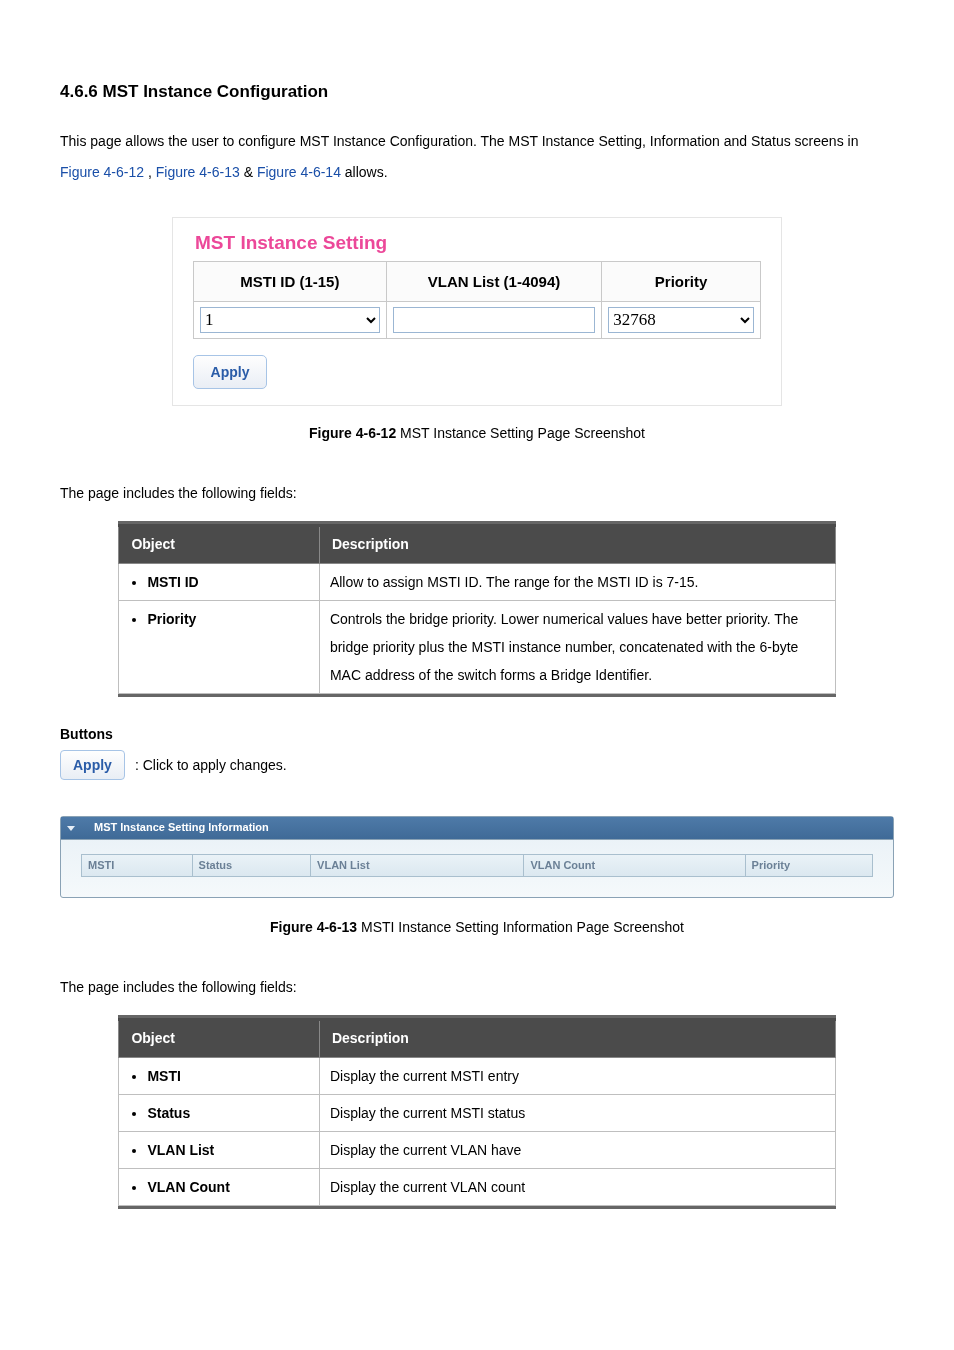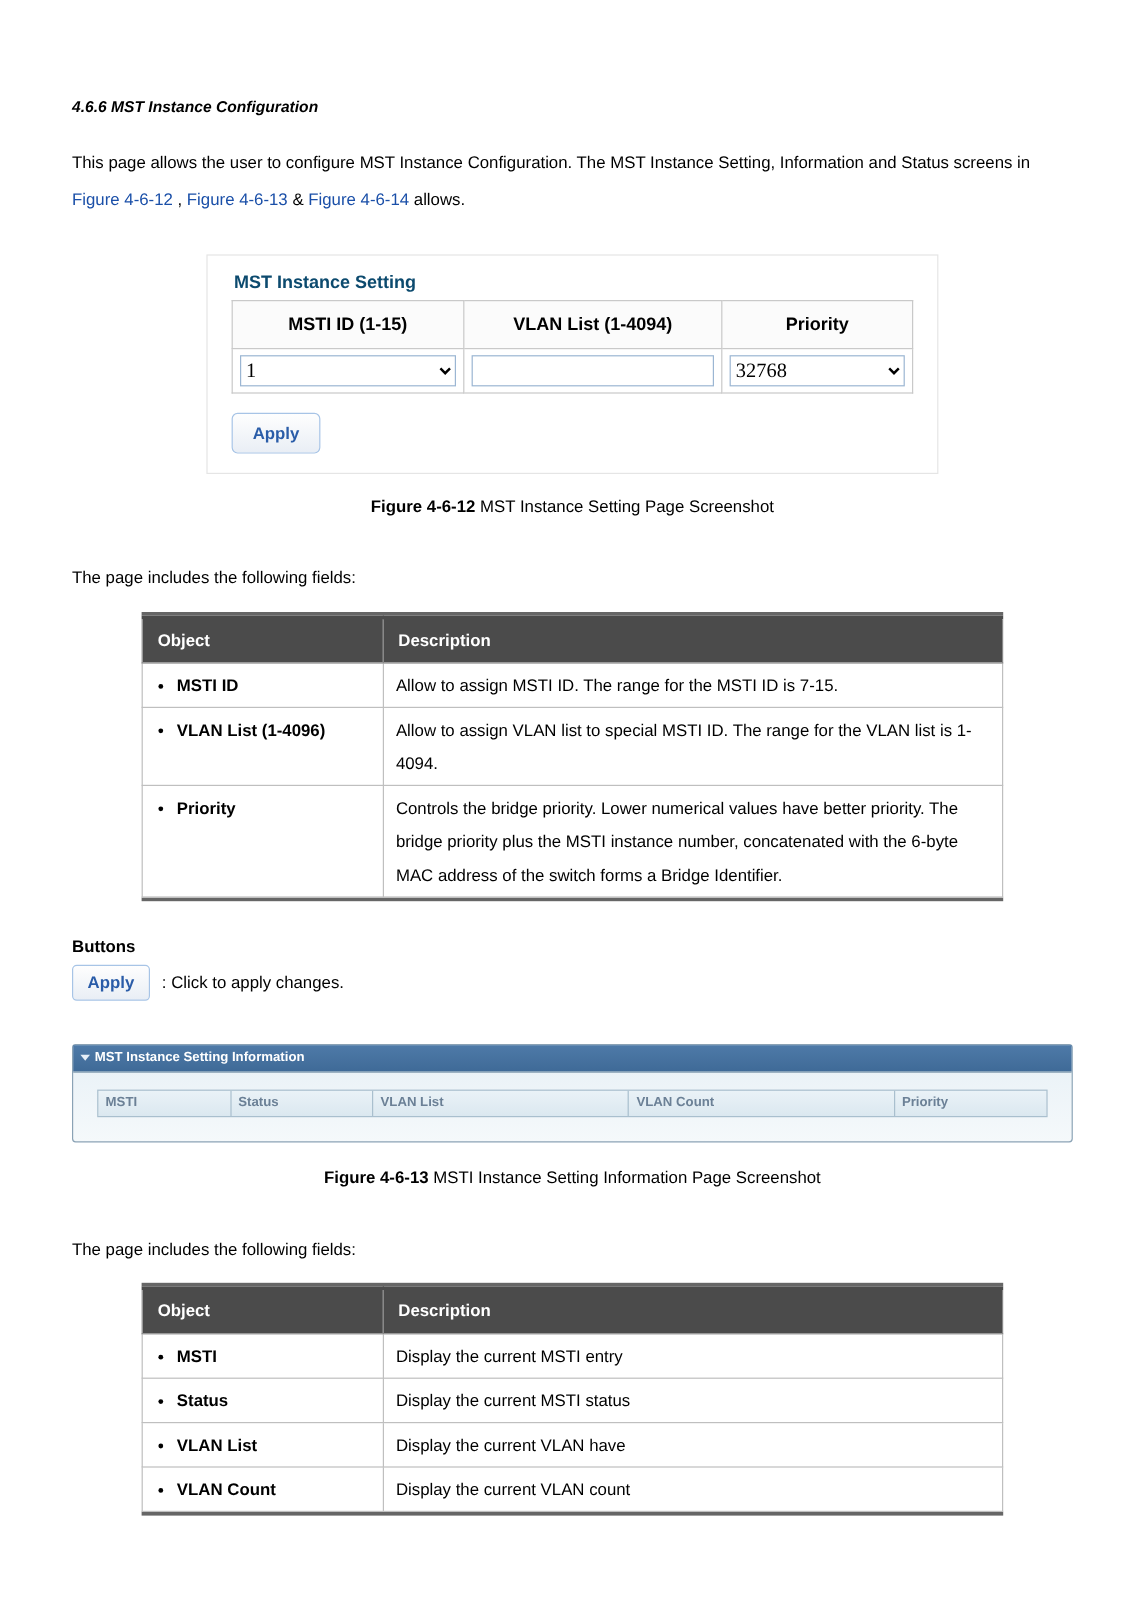--- a/index.html
+++ b/index.html
@@ -7,23 +7,22 @@
     margin: 0;
     font-family: Arial, Helvetica, sans-serif;
     background: #fff;
     color: #000;
     padding: 80px 60px 40px 60px;
     line-height: 1.4;
   }
 
   .section-heading {
     font-weight: bold;
-    font-size: 13px;
+    font-size: 17px;
     margin-bottom: 22px;
-    font-style: italic;
   }
   .body-text {
     font-size: 14px;
     margin-bottom: 30px;
     line-height: 2.2;
   }
   .link { color: #1a4fa8; }
 
   
   .shot1 {
@@ -32,22 +31,22 @@
     border-top: 1px solid #e5e5e5;
     border-left: 1px solid #e5e5e5;
     border-right: 1px solid #e5e5e5;
     border-bottom: 1px solid #e5e5e5;
     padding: 12px 20px 16px 20px;
     background: #fff;
   }
   .shot1 h3 {
     font-family: Tahoma, Arial, sans-serif;
     font-weight: bold;
-    font-size: 15px;
-    color: #0c4a6e;
+    font-size: 19px;
+    color: #ec4899;
     margin: 0 0 4px 2px;
   }
   .shot1-table {
     width: 100%;
     border-collapse: collapse;
     table-layout: fixed;
     border-radius: 30px;
   }
   .shot1-table th {
     border: 1px solid #c9c9c9;
@@ -144,21 +143,21 @@
   }
   .shot2-header {
     font-size: 11px;
     color: #fff;
     font-weight: bold;
     background: linear-gradient(#4e7aa8, #3f6a97);
     padding: 3px 6px;
     border-bottom: 1px solid #8aa2b5;
     display:flex;
     align-items:center;
-    gap:4px;
+    gap:19px;
   }
   .shot2-grid {
     margin: 14px 20px 0 20px;
     border: 1px solid #a9bfce;
     display: flex;
     font-size: 11px;
     color: #6b8096;
     font-weight: bold;
     background: linear-gradient(#eaf2f7, #dbe8f0);
   }
@@ -244,28 +243,20 @@
       <td class="obj-col">
             <ul>
               <li>MSTI ID</li>
             </ul>
           </td>
       <td>Allow to assign MSTI ID. The range for the MSTI ID is 7-15.</td>
     </tr>
     <tr>
       <td class="obj-col">
             <ul>
-              <li>VLAN List (1-4096)</li>
-            </ul>
-          </td>
-      <td>Allow to assign VLAN list to special MSTI ID. The range for the VLAN list is 1-4094.</td>
-    </tr>
-    <tr>
-      <td class="obj-col">
-            <ul>
               <li>Priority</li>
             </ul>
           </td>
       <td>Controls the bridge priority. Lower numerical values have better priority. The bridge priority plus the MSTI instance number, concatenated with the 6-byte MAC address of the switch forms a Bridge Identifier.</td>
     </tr>
   </tbody>
 </table>
 </div>
 
 <div class="buttons-heading">Buttons</div>

